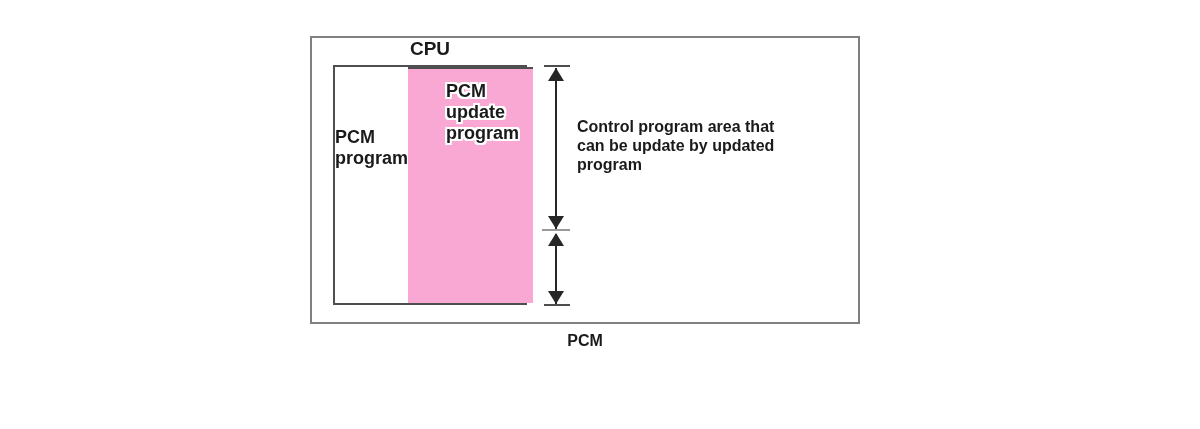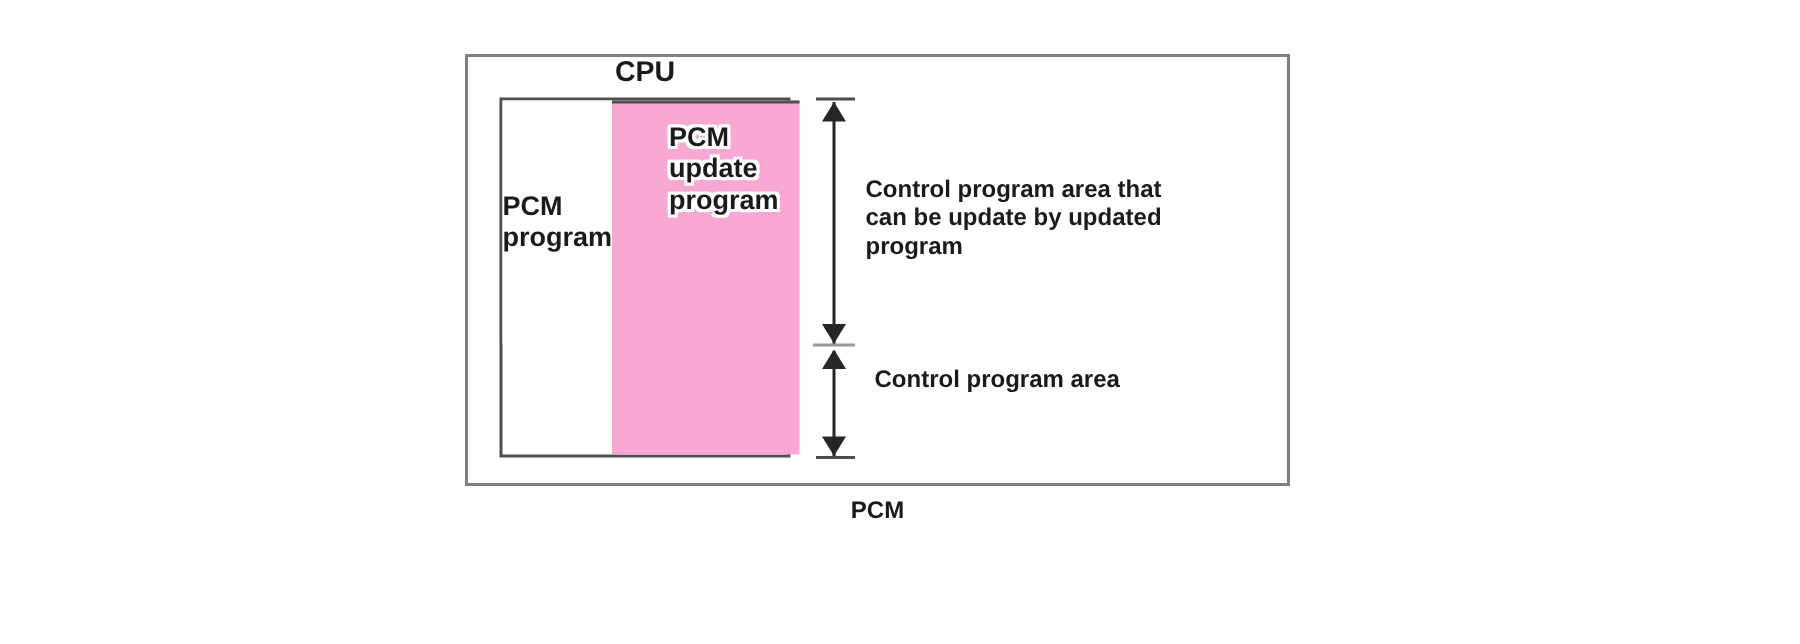--- a/index.html
+++ b/index.html
@@ -135,18 +135,17 @@
     <div class="abs extent-bar" style="top:304px;"></div>
   </div>
 
   <div class="abs annotation annotation-1">
     <div>Control program area that</div>
     <div>can be update by updated</div>
     <div>program</div>
   </div>
 
   <div class="abs annotation annotation-2">
-    <div>Control program area</div>
   </div>
 
   <div class="abs pcm-label">PCM</div>
 
 </div>
 
 </body></html>

